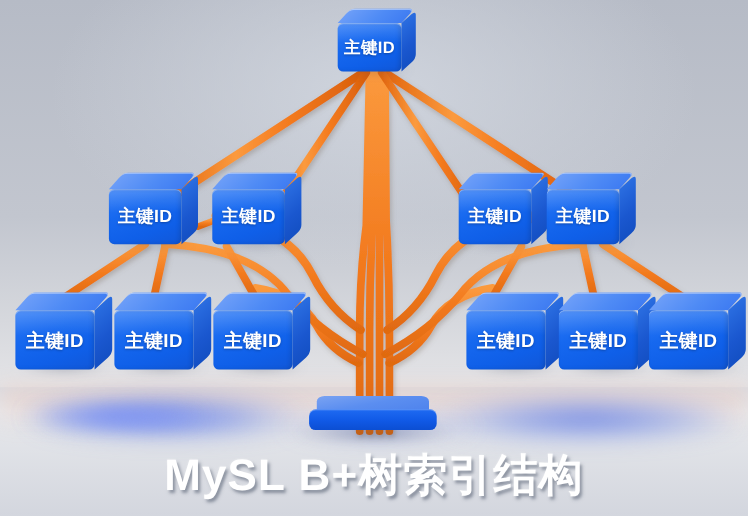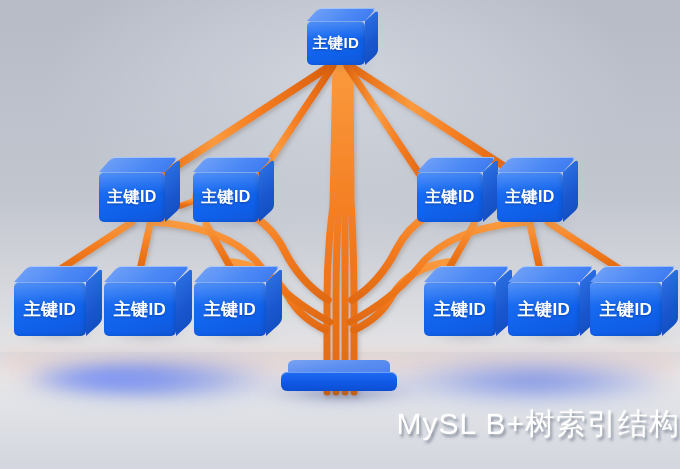--- a/index.html
+++ b/index.html
@@ -123,22 +123,22 @@
   }
   .slab-shadow{
     position:absolute;left:-14px;top:26px;width:146px;height:16px;
     background:radial-gradient(ellipse at center,rgba(45,55,80,.35),rgba(45,55,80,0) 72%);
     filter:blur(5px);border-radius:50%;
   }
 
   
   #title{
     position:absolute;left:0;right:0;top:404px;
-    text-align:right;
-    font-size:30px;font-weight:400;
+    text-align:center;
+    font-size:40px;font-weight:700;
     color:#ffffff;letter-spacing:1px;
     text-shadow:
       2px 3px 3px rgba(70,80,100,.55),
       0 0 2px rgba(255,255,255,.6);
     white-space:nowrap;
   }
 </style>
 </head>
 <body>
 

